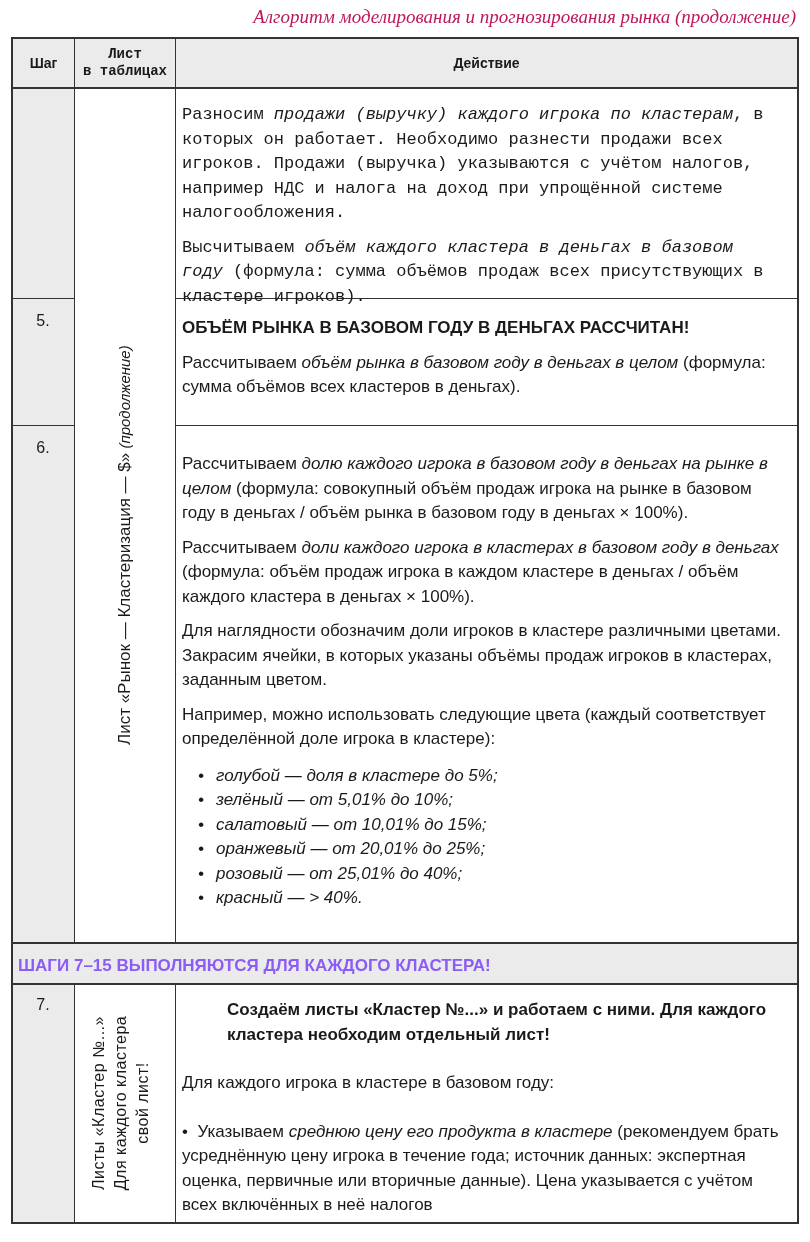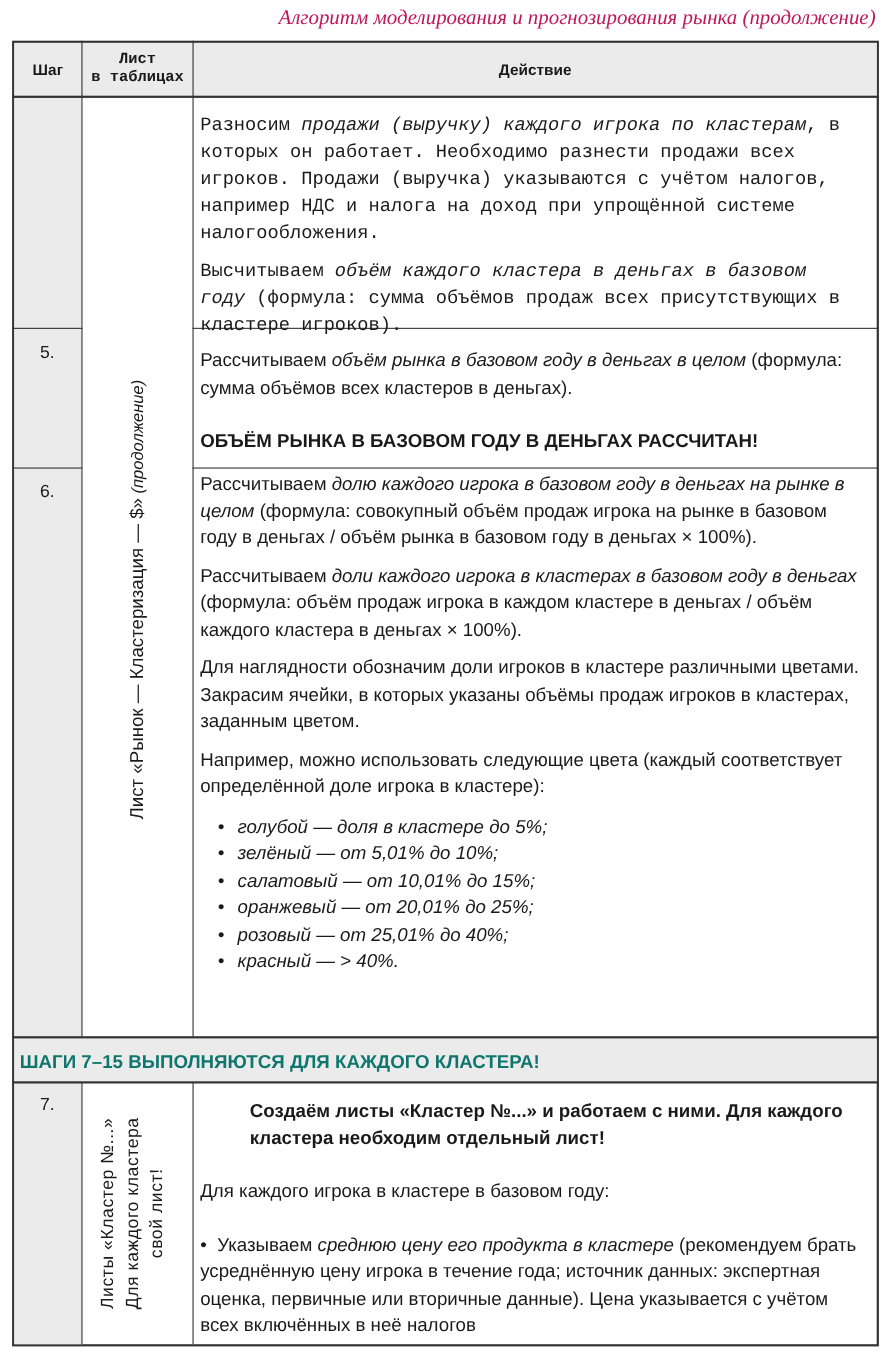--- a/index.html
+++ b/index.html
@@ -12,21 +12,21 @@
   .stepnum { position: absolute; font-size: 16px; text-align: center; width: 62px; color: #1a1a1a; }
   .content { position: absolute; left: 182px; width: 600px; font-size: 17px; line-height: 24.5px; color: #1a1a1a; }
   .content p { margin: 0 0 10px 0; }
   .content i { font-style: italic; }
   .content b { font-weight: bold; }
   .bul { margin: 12px; padding: 0; list-style: none; font-style: italic; }
   .bul li { position: relative; padding-left: 22px; }
   .bul li::before { content: "•"; position: absolute; left: 4px; }
   .vert { position: absolute; transform-origin: 0 0; transform: rotate(-90deg); white-space: nowrap; font-size: 17px; color: #1a1a1a; }
   .vert2 { position: absolute; transform-origin: 0 0; transform: rotate(-90deg); text-align: center; font-size: 16px; line-height: 22px; letter-spacing: 0.5px; color: #1a1a1a; }
-  .banner { position: absolute; left: 18px; top: 956px; font-weight: bold; font-size: 17px; color: #0f766e; text-align: center; }
+  .banner { position: absolute; left: 18px; top: 956px; font-weight: bold; font-size: 17px; color: #8b5cf6; text-align: center; }
 </style>
 </head>
 <body>
 
 <div class="caption">Алгоритм моделирования и прогнозирования рынка (продолжение)</div>
 
 <div class="tbl"></div>
 
 <div class="cell-grey" style="left:13px;top:39px;width:784px;height:49px;"></div>
 <div class="cell-grey" style="left:13px;top:88px;width:61px;height:855px;"></div>
@@ -56,26 +56,26 @@
   <span>Лист «Рынок — Кластеризация — $»</span><i style="font-size:15px;"> (продолжение)</i>
 </div>
 
 <div class="content" style="top:103px;font-family:Liberation Mono, monospace;">
   <p><span>Разносим </span><i>продажи (выручку) каждого игрока по кластерам</i><span>, в которых он работает. Необходимо разнести продажи всех игроков. Продажи (выручка) указываются с учётом налогов, например НДС и налога на доход при упрощённой системе налогообложения.</span></p>
   <p><span>Высчитываем </span><i>объём каждого кластера в деньгах в базовом году</i><span> (формула: сумма объёмов продаж всех присутствующих в кластере игроков).</span></p>
 </div>
 
 <div class="stepnum" style="left:12px;top:312px;">5.</div>
 <div class="content" style="top:316px;">
+  <p><b>ОБЪЁМ РЫНКА В БАЗОВОМ ГОДУ В ДЕНЬГАХ РАССЧИТАН!</b></p>
   <p style="margin-bottom:24px;"><span>Рассчитываем </span><i>объём рынка в базовом году в деньгах в целом</i><span> (формула: сумма объёмов всех кластеров в деньгах).</span></p>
-  <p><b>ОБЪЁМ РЫНКА В БАЗОВОМ ГОДУ В ДЕНЬГАХ РАССЧИТАН!</b></p>
 </div>
 
 <div class="stepnum" style="left:12px;top:439px;">6.</div>
-<div class="content" style="top:428px;">
+<div class="content" style="top:452px;">
   <p><span>Рассчитываем </span><i>долю каждого игрока в базовом году в деньгах на рынке в целом</i><span> (формула: совокупный объём продаж игрока на рынке в базовом году в деньгах / объём рынка в базовом году в деньгах × 100%).</span></p>
   <p><span>Рассчитываем </span><i>доли каждого игрока в кластерах в базовом году в деньгах</i><span> (формула: объём продаж игрока в каждом кластере в деньгах / объём каждого кластера в деньгах × 100%).</span></p>
   <p>Для наглядности обозначим доли игроков в кластере различными цветами. Закрасим ячейки, в которых указаны объёмы продаж игроков в кластерах, заданным цветом.</p>
   <p style="margin-bottom:0;">Например, можно использовать следующие цвета (каждый соответствует определённой доле игрока в кластере):</p>
   <ul class="bul">
     <li>голубой — доля в кластере до 5%;</li>
     <li>зелёный — от 5,01% до 10%;</li>
     <li>салатовый — от 10,01% до 15%;</li>
     <li>оранжевый — от 20,01% до 25%;</li>
     <li>розовый — от 25,01% до 40%;</li>

